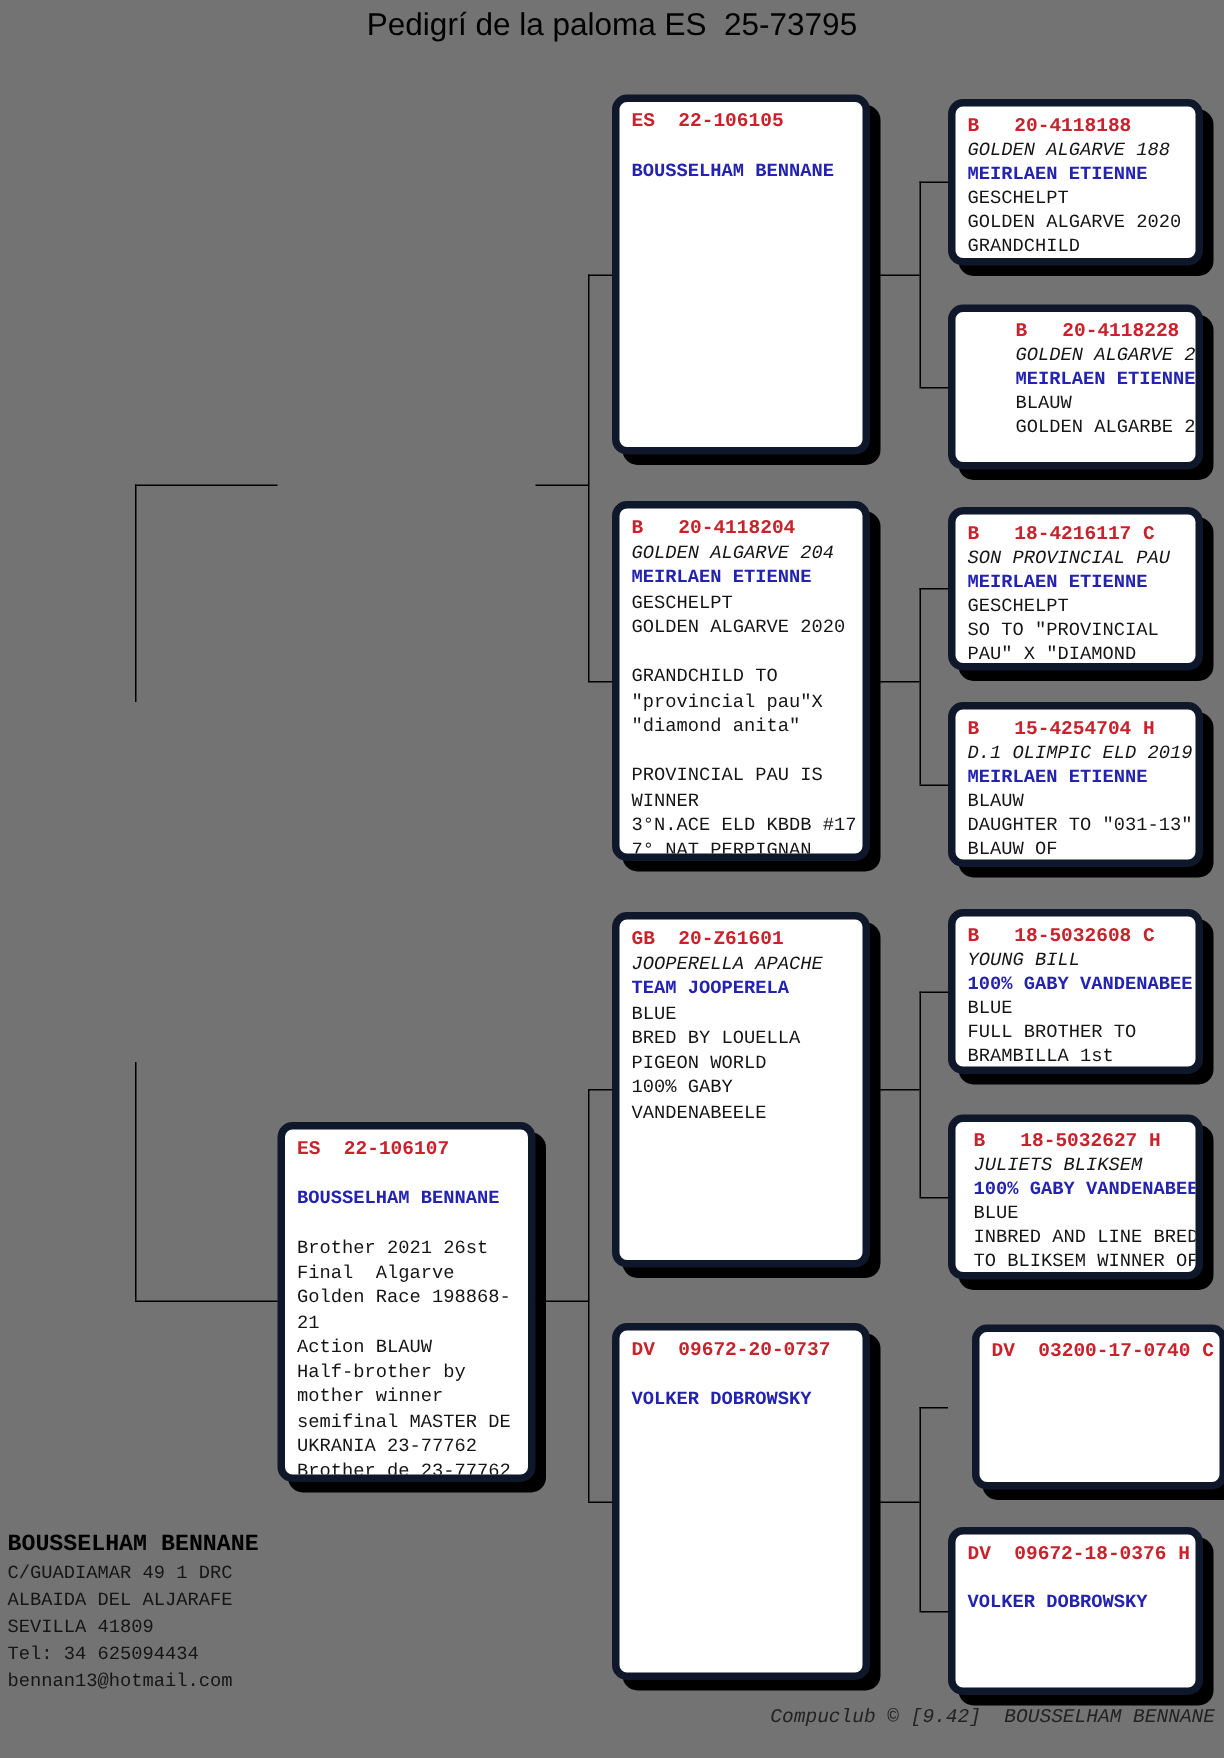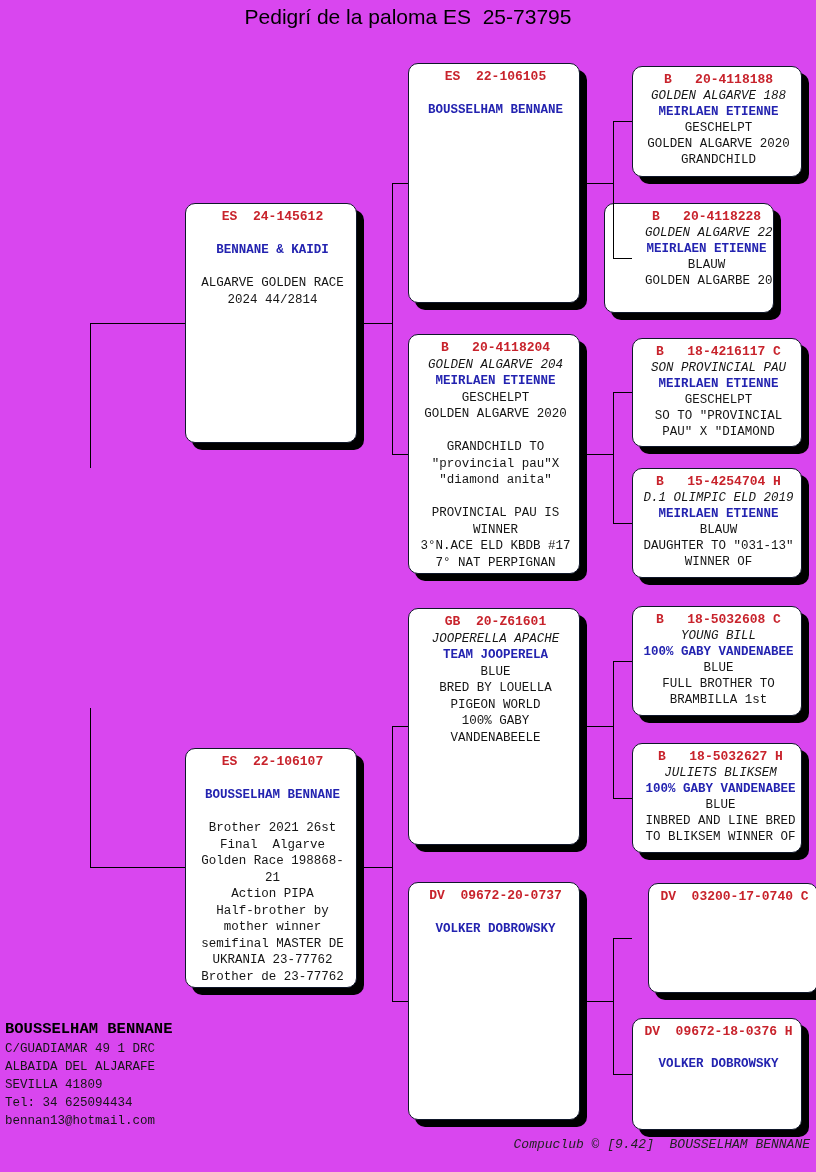--- a/index.html
+++ b/index.html
@@ -1,30 +1,30 @@
 <!DOCTYPE html>
 <html style="--ring-red: #c8232c; --owner-blue: #2323b0;"><head>
 <meta charset="utf-8">
 <style>
   * { margin:0; padding:0; box-sizing:border-box; }
   html,body { background:#ffffff; }
   body { font-family:"Liberation Mono", monospace; }
-  #page { position:relative; width:816px; height:1172px; background:#d946ef; overflow:hidden; }
+  #page { position:relative; width:816px; height:1172px; background:#737373; overflow:hidden; }
 
   .title {
     position:absolute; top:5px; left:0; width:100%;
     text-align:center; font-family:"Liberation Sans", sans-serif;
     font-size:21px; color:#000; white-space:pre;
   }
 
   .pbox {
     position:absolute; background:#fff;
-    border:1px solid #0f172a; border-radius:10px;
+    border:5px solid #0f172a; border-radius:10px;
     box-shadow:7px 7px 0 #000;
-    padding:5px 5px 3px 8px; overflow:hidden;text-align:center;
+    padding:5px 5px 3px 8px; overflow:hidden;
   }
   .line {
     font-size:12.5px; line-height:16.5px; min-height:16.5px;
     white-space:pre; color:#151515;
   }
   .pbox.small .line { line-height:16px; min-height:16px; }
   .ring  { color:var(--ring-red,#c8232c); font-weight:bold; font-size:13px; }
   .name  { font-style:italic; }
   .owner { color:var(--owner-blue,#2323b0); font-weight:bold; }
 
@@ -41,42 +41,32 @@
   }
 </style>
 </head>
 <body>
 
 <div id="page">
 
   <div class="title">Pedigrí de la paloma ES  25-73795</div>
 
 
-  <div class="pbox" style="left:185px; top:203px; width:172px; height:240px;">
-    <div class="line ring">ES  24-145612</div>
-    <div>
-        <div class="line blank">&nbsp;</div>
-        <div class="line owner">BENNANE &amp; KAIDI</div>
-        <div class="line blank">&nbsp;</div>
-        <div class="line text">ALGARVE GOLDEN RACE</div>
-        <div class="line text">2024 44/2814</div>
-      </div>
-  </div>
 
   <div class="pbox" style="left:185px; top:748px; width:172px; height:240px;">
     <div class="line ring">ES  22-106107</div>
     <div>
         <div class="line blank">&nbsp;</div>
         <div class="line owner">BOUSSELHAM BENNANE</div>
         <div class="line blank">&nbsp;</div>
         <div class="line text">Brother 2021 26st</div>
         <div class="line text">Final  Algarve</div>
         <div class="line text">Golden Race 198868-</div>
         <div class="line text">21</div>
-        <div class="line text">Action PIPA</div>
+        <div class="line text">Action BLAUW</div>
         <div class="line text">Half-brother by</div>
         <div class="line text">mother winner</div>
         <div class="line text">semifinal MASTER DE</div>
         <div class="line text">UKRANIA 23-77762</div>
         <div class="line text">Brother de 23-77762</div>
       </div>
   </div>
 
   <div class="pbox" style="left:408px; top:63px; width:172px; height:240px;">
     <div class="line ring">ES  22-106105</div>
@@ -130,21 +120,21 @@
     <div class="line ring">B   20-4118188</div>
     <div>
         <div class="line name">GOLDEN ALGARVE 188</div>
         <div class="line owner">MEIRLAEN ETIENNE</div>
         <div class="line text">GESCHELPT</div>
         <div class="line text">GOLDEN ALGARVE 2020</div>
         <div class="line text">GRANDCHILD</div>
       </div>
   </div>
 
-  <div class="pbox small" style="left:604px; top:203px; width:170px; height:110px;padding-left:40px;">
+  <div class="pbox small" style="left:632px; top:203px; width:170px; height:110px;padding-left:40px;">
     <div class="line ring">B   20-4118228</div>
     <div>
         <div class="line name">GOLDEN ALGARVE 228</div>
         <div class="line owner">MEIRLAEN ETIENNE</div>
         <div class="line text">BLAUW</div>
         <div class="line text">GOLDEN ALGARBE 2020</div>
       </div>
   </div>
 
   <div class="pbox small" style="left:632px; top:338px; width:170px; height:109px;">
@@ -158,21 +148,21 @@
       </div>
   </div>
 
   <div class="pbox small" style="left:632px; top:468px; width:170px; height:110px;">
     <div class="line ring">B   15-4254704 H</div>
     <div>
         <div class="line name">D.1 OLIMPIC ELD 2019</div>
         <div class="line owner">MEIRLAEN ETIENNE</div>
         <div class="line text">BLAUW</div>
         <div class="line text">DAUGHTER TO "031-13"</div>
-        <div class="line text">WINNER OF</div>
+        <div class="line text">BLAUW OF</div>
       </div>
   </div>
 
   <div class="pbox small" style="left:632px; top:606px; width:170px; height:110px;">
     <div class="line ring">B   18-5032608 C</div>
     <div>
         <div class="line name">YOUNG BILL</div>
         <div class="line owner">100% GABY VANDENABEE</div>
         <div class="line text">BLUE</div>
         <div class="line text">FULL BROTHER TO</div>

